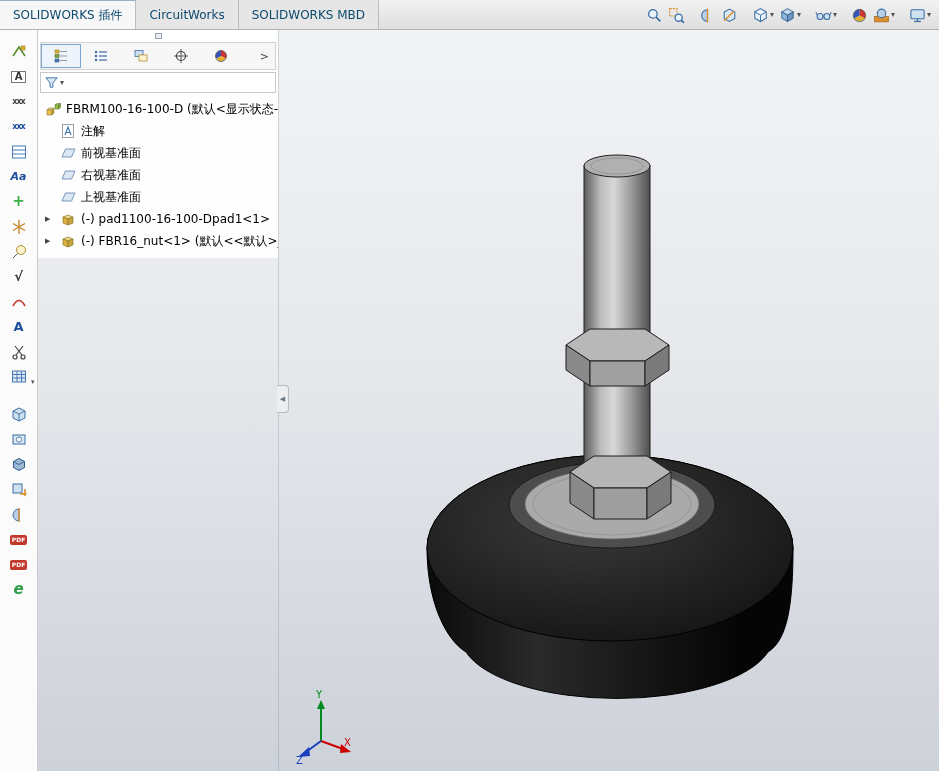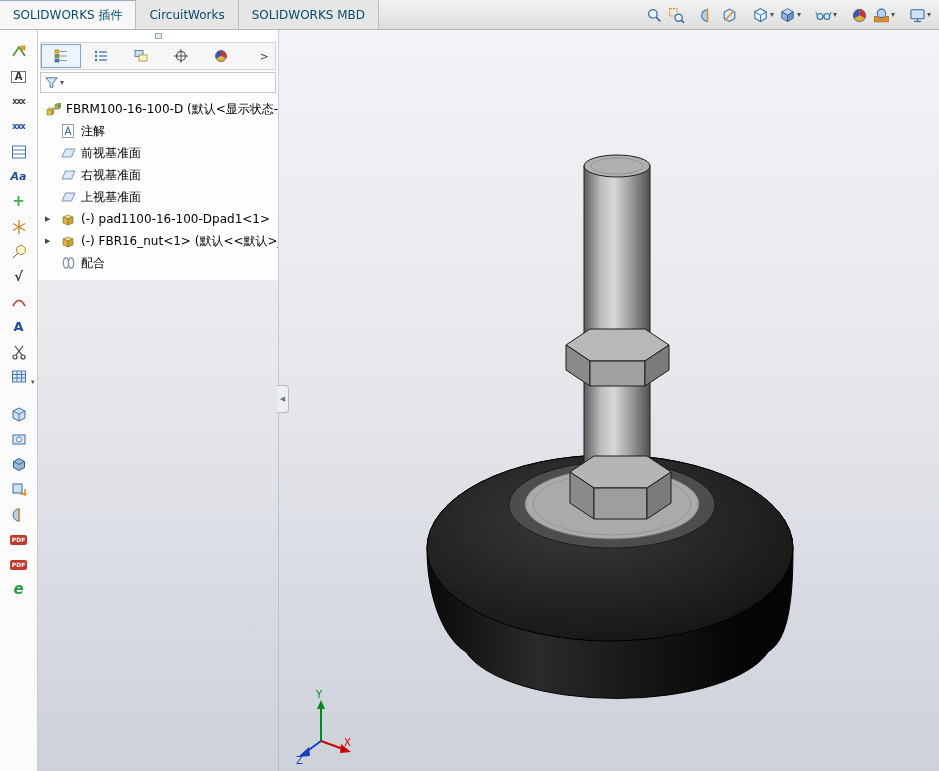--- a/index.html
+++ b/index.html
@@ -285,30 +285,20 @@
         <span class="ticon">
           <svg width="17" height="16" viewBox="0 0 17 16">
             <polygon points="3,6 8,4 13,6 8,8" fill="#f0d98a" stroke="#8a7a30" stroke-width="0.7"></polygon>
             <polygon points="3,6 8,8 8,14 3,12" fill="#e0b040" stroke="#8a7a30" stroke-width="0.7"></polygon>
             <polygon points="8,8 13,6 13,12 8,14" fill="#c9a43a" stroke="#8a7a30" stroke-width="0.7"></polygon>
           </svg>
         </span>
         <span class="tlabel">(-) FBR16_nut&lt;1&gt;  (默认&lt;&lt;默认&gt;_</span>
       </div>
 
-      <div class="trow">
-        <span class="exp"></span>
-        <span class="ticon">
-          <svg width="17" height="16" viewBox="0 0 17 16">
-            <ellipse cx="6" cy="8" rx="2.6" ry="5.2" fill="none" stroke="#7a8aa0" stroke-width="1.2"></ellipse>
-            <ellipse cx="11" cy="8" rx="2.6" ry="5.2" fill="none" stroke="#7a8aa0" stroke-width="1.2"></ellipse>
-          </svg>
-        </span>
-        <span class="tlabel">配合</span>
-      </div>
 
     </div>
   </div>
 
   <div class="left-toolbar">
     <div class="lt-btn">
       <svg width="18" height="18" viewBox="0 0 18 18">
           <path d="M3 13 L9 4 L15 13" fill="none" stroke="#55912f" stroke-width="1.6"></path>
           <rect x="11" y="3" width="4" height="4" fill="#e0b030" stroke="#9a7a20" stroke-width="0.6"></rect>
         </svg>

